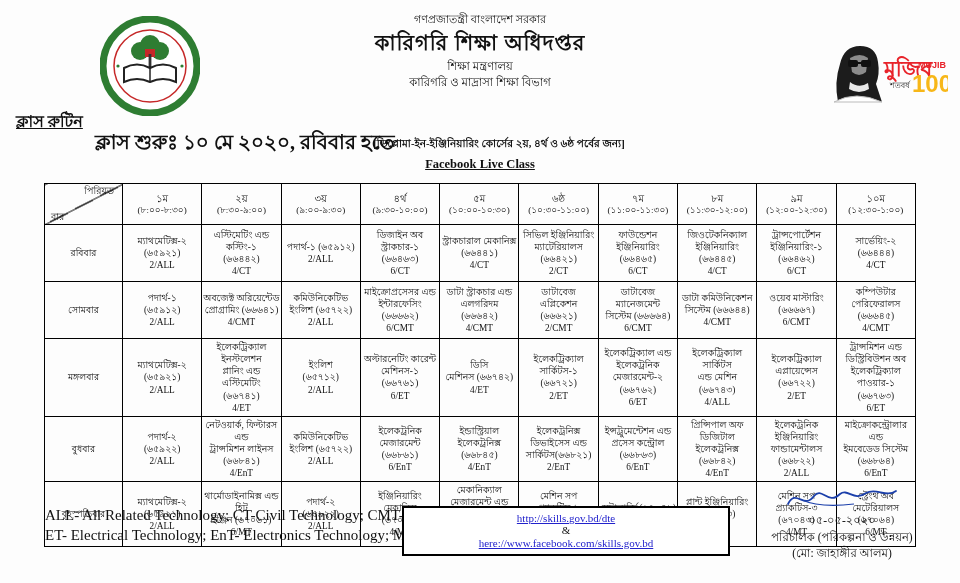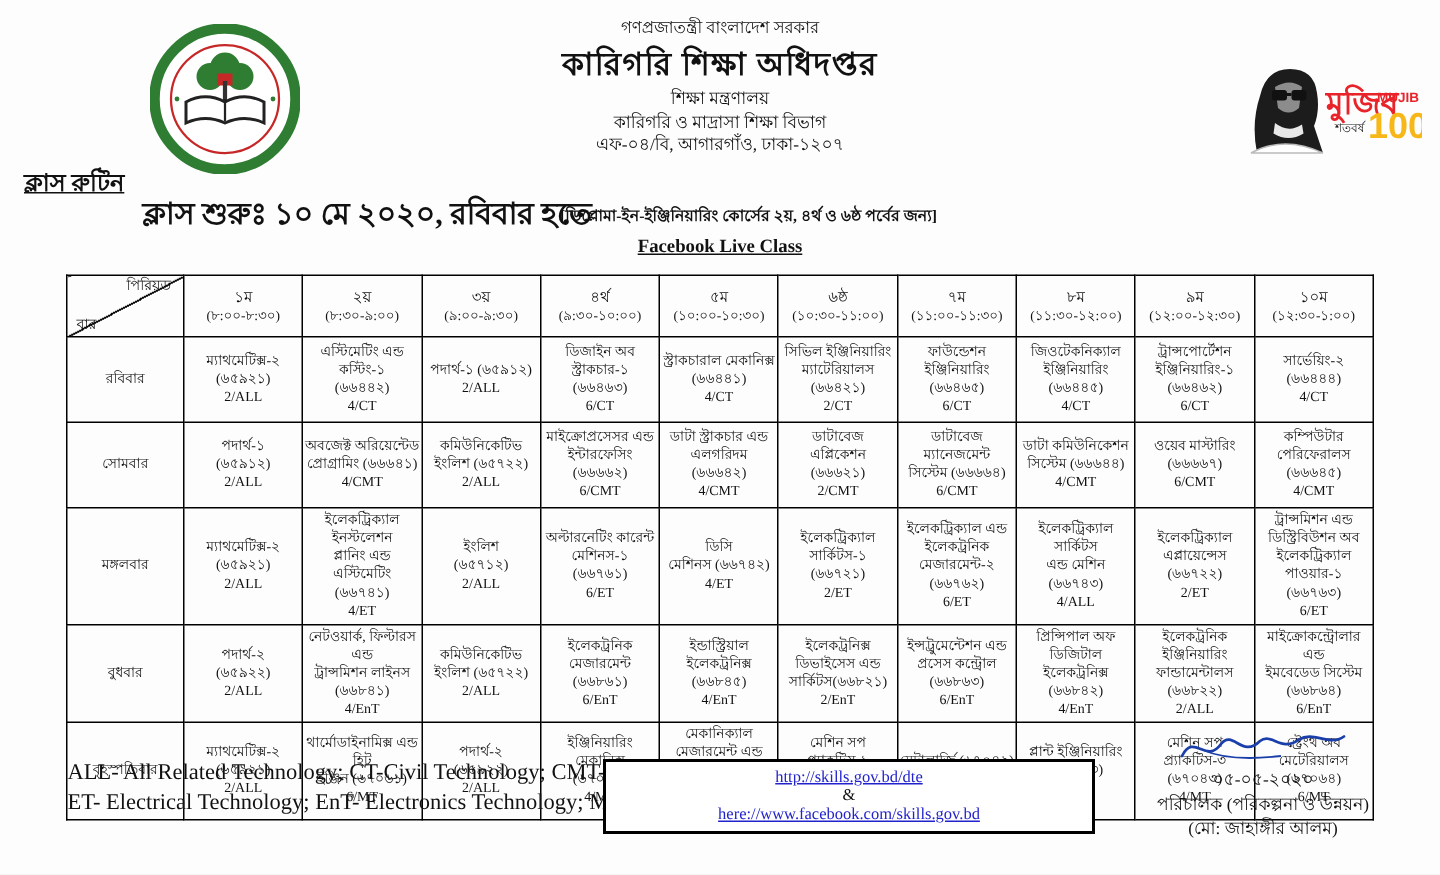--- a/index.html
+++ b/index.html
@@ -72,21 +72,20 @@
       <circle cx="18" cy="50" r="1.6" fill="#2e7d32"></circle>
       <circle cx="82" cy="50" r="1.6" fill="#2e7d32"></circle>
     </svg>
   </div>
 
   <div class="gov-header">
     <div class="gov-line1">গণপ্রজাতন্ত্রী বাংলাদেশ সরকার</div>
     <div class="gov-org">কারিগরি শিক্ষা অধিদপ্তর</div>
     <div class="gov-small">শিক্ষা মন্ত্রণালয়</div>
     <div class="gov-small">কারিগরি ও মাদ্রাসা শিক্ষা বিভাগ</div>
-    <div class="gov-small">এফ-০৪/বি, আগারগাঁও, ঢাকা-১২০৭</div>
   </div>
 
   <div class="logo-right">
     <svg viewBox="0 0 128 80" width="128" height="80">
       <path d="M18,72 q-4,-20 2,-38 q4,-18 20,-18 q16,0 18,16 q2,12 -2,22 l6,18 z" fill="#1c1c1c"></path>
       <path d="M30,28 q10,-6 18,0 l-2,14 q-7,6 -14,0 z" fill="#8c8c8c"></path>
       <rect x="28" y="30" width="10" height="7" rx="2" fill="#111"></rect>
       <rect x="41" y="30" width="10" height="7" rx="2" fill="#111"></rect>
       <line x1="38" y1="33" x2="41" y2="33" stroke="#111" stroke-width="2"></line>
       <path d="M30,52 q9,7 18,1 l1,6 q-10,6 -20,0 z" fill="#e8e8e8"></path>

